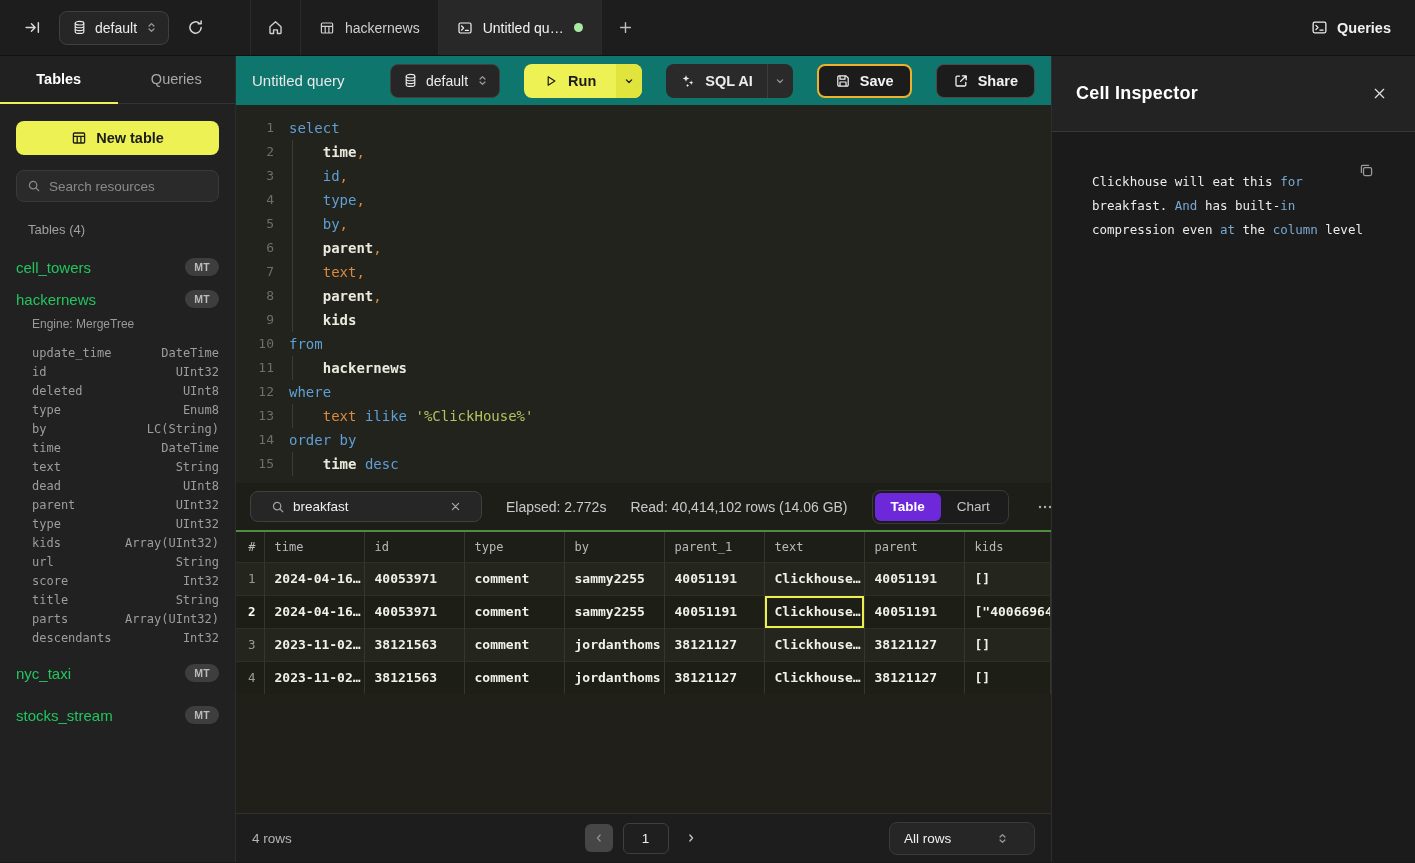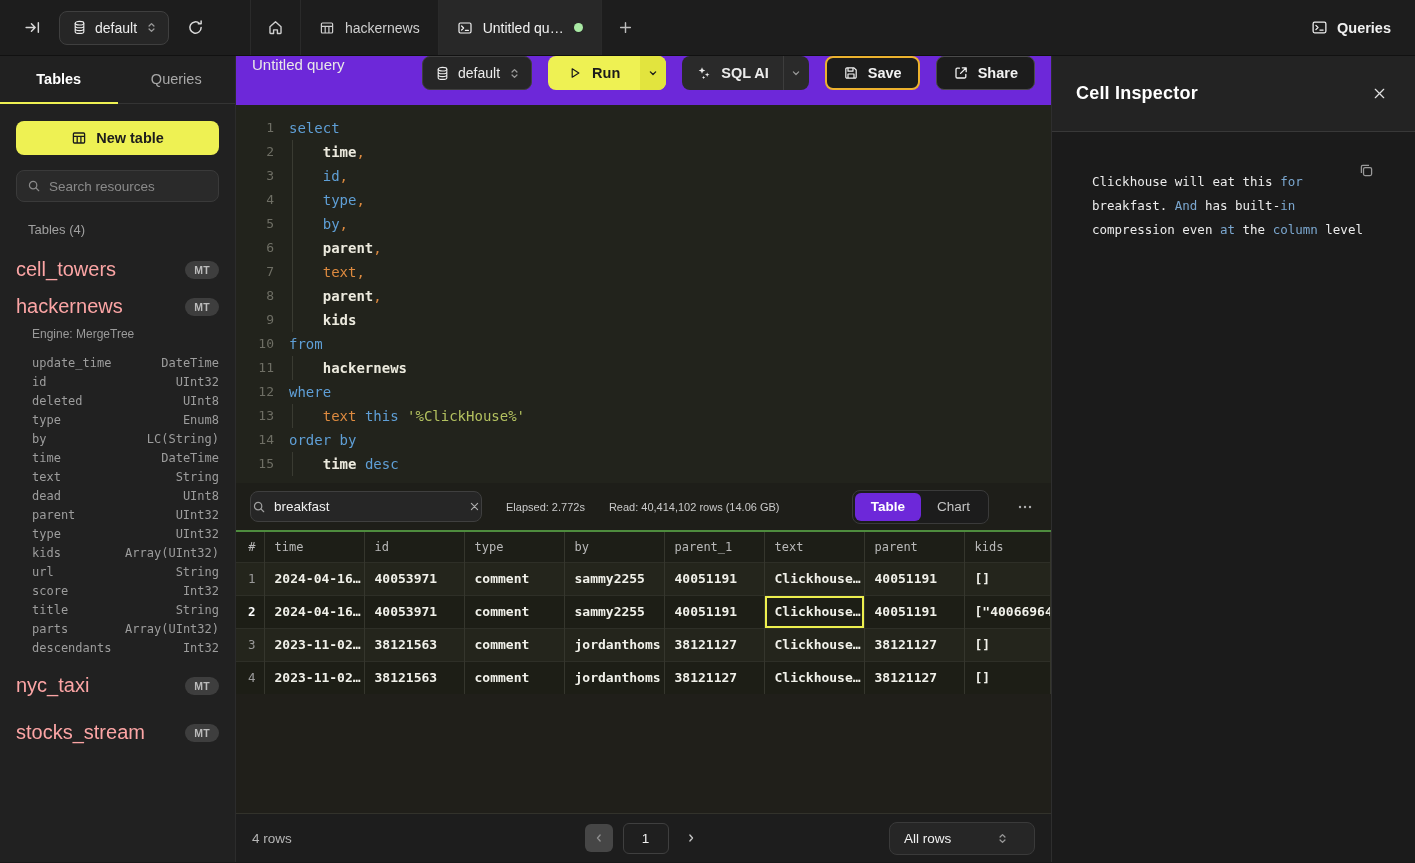--- a/index.html
+++ b/index.html
@@ -42,32 +42,32 @@
   .side-tab.active{color:#fff;font-weight:600;border-bottom-color:var(--accent)}
   .newtable-btn{margin:17px 16px 0;height:34px;border:none;border-radius:8px;background:var(--accent);
     color:#1c1c1c;font-size:14.5px;font-weight:600;display:flex;align-items:center;justify-content:center;gap:9px;cursor:pointer;flex:none}
   .side-search{margin:15px 16px 0;height:32px;background:#2a2a2a;border:1px solid #3a3a3a;border-radius:8px;
     display:flex;align-items:center;gap:8px;padding:0 10px;flex:none}
   .side-search input{background:none;border:none;outline:none;color:#e6e6e6;font-size:13.5px;width:100%;font-family:var(--ui-font)}
   .side-search input::placeholder{color:#8a8a8a}
   .side-scroll{overflow:hidden;padding:20px 0 0}
   .side-section-label{padding:0 28px;color:#a0a0a0;font-size:13px;margin-bottom:14px}
   .table-entry{display:flex;align-items:center;justify-content:space-between;padding:7px 16px;cursor:pointer}
-  .table-entry .tname{font-size:20px;color:#fca5a5;font-weight:500}
+  .table-entry .tname{font-size:15px;color:#22c55e;font-weight:500}
   .badge{background:#3e3e3e;color:#bcbcbc;font-size:10.5px;font-weight:600;border-radius:10px;padding:3px 9px;letter-spacing:.3px}
   .engine-label{padding:2px 16px 8px 32px;color:#9a9a9a;font-size:12px}
   .schema-cols{padding:4px 0 10px}
   .schema-row{display:flex;justify-content:space-between;padding:2.5px 16px 2.5px 32px;
     font-family:var(--mono);font-size:12px;color:#9d9d9d;cursor:pointer}
   .schema-row .ctype{color:#9d9d9d}
   .spacer-8{height:10px}
 
   
   .main{width:815px;flex:none;display:flex;flex-direction:column;background:#1f201a}
-  .query-toolbar{height:49px;flex:none;display:flex;align-items:flex-start;background:#6d28d9;padding:0 16px;gap:16px}
+  .query-toolbar{height:49px;flex:none;display:flex;align-items:center;background:#0f766e;padding:0 16px;gap:24px}
   .query-title{font-size:15px;color:#e8e8e8;margin-right:auto}
   .run-btn{display:flex;align-items:stretch;height:34px;border-radius:8px;overflow:hidden;cursor:pointer;border:none;padding:0;background:var(--accent)}
   .run-main{display:flex;align-items:center;gap:10px;padding:0 20px;color:#1b1b1b;font-size:14.5px;font-weight:600}
   .run-caret{display:flex;align-items:center;justify-content:center;width:26px;background:var(--accent-dark);color:#1b1b1b}
   .sqlai-btn{display:flex;align-items:stretch;height:34px;border-radius:8px;overflow:hidden;background:#2a2a2a;border:none;padding:0;cursor:pointer;color:#ececec}
   .sqlai-main{display:flex;align-items:center;gap:9px;padding:0 14px;font-size:14.5px;font-weight:600}
   .sqlai-caret{display:flex;align-items:center;justify-content:center;width:26px;border-left:1px solid #3d3d3d;color:#9a9a9a}
   .save-btn{display:flex;align-items:center;gap:9px;height:34px;padding:0 16px;border-radius:8px;
     background:#1c1c1c;border:2px solid var(--save-border);color:#f2f2f2;font-size:14.5px;font-weight:600;cursor:pointer}
   .share-btn{display:flex;align-items:center;gap:9px;height:34px;padding:0 16px;border-radius:8px;
@@ -81,23 +81,23 @@
   .code-line.indented::before{content:"";position:absolute;left:56px;top:0;bottom:0;width:1px;background:#3a3b32}
   .tk-blue{color:var(--code-blue)}
   .tk-white{color:#eceade;font-weight:700}
   .tk-orange{color:var(--code-orange)}
   .tk-green{color:var(--code-green)}
   .tk-plain{color:#e8e8e8}
 
   
   .results-toolbar{height:47px;flex:none;display:flex;align-items:center;gap:24px;padding:0 14px;background:#1e1e19}
   .result-search{width:232px;height:31px;background:#262626;border:1px solid #3f3f3f;border-radius:8px;
-    display:flex;align-items:center;gap:8px;padding:0 1px;flex:none}
+    display:flex;align-items:center;gap:8px;padding:0 20px;flex:none}
   .result-search input{background:none;border:none;outline:none;color:#f0f0f0;font-size:13.5px;width:100%;font-family:var(--ui-font)}
-  .stat{color:#c9c9c9;font-size:11px;white-space:nowrap}
+  .stat{color:#c9c9c9;font-size:14px;white-space:nowrap}
   .view-toggle{margin-left:auto;display:flex;background:#1c1c1c;border:1px solid #3a3a3a;border-radius:8px;padding:2px;height:34px}
   .seg{display:flex;align-items:center;padding:0 16px;font-size:13.5px;color:#c4c4c4;border-radius:6px;cursor:pointer}
   .seg.active{background:#6d28d9;color:#fff;font-weight:700}
   .more-btn{color:#b0b0b0}
 
   
   .table-wrap{flex:none;border-top:2px solid var(--topline)}
   table.results{border-collapse:collapse;table-layout:fixed;width:815px;font-family:var(--mono)}
   table.results col.c-num{width:28px}
   table.results col.c-std{width:100px}
@@ -452,21 +452,21 @@
         <div class="code-line indented">
           <span class="gutter">11</span>
           <span class="code"><span class="tk-plain">    </span><span class="tk-white">hackernews</span></span>
         </div>
         <div class="code-line">
           <span class="gutter">12</span>
           <span class="code"><span class="tk-blue">where</span></span>
         </div>
         <div class="code-line indented">
           <span class="gutter">13</span>
-          <span class="code"><span class="tk-plain">    </span><span class="tk-orange">text</span><span class="tk-plain"> </span><span class="tk-blue">this</span><span class="tk-plain"> </span><span class="tk-green">'%ClickHouse%'</span></span>
+          <span class="code"><span class="tk-plain">    </span><span class="tk-orange">text</span><span class="tk-plain"> </span><span class="tk-blue">ilike</span><span class="tk-plain"> </span><span class="tk-green">'%ClickHouse%'</span></span>
         </div>
         <div class="code-line">
           <span class="gutter">14</span>
           <span class="code"><span class="tk-blue">order by</span></span>
         </div>
         <div class="code-line indented">
           <span class="gutter">15</span>
           <span class="code"><span class="tk-plain">    </span><span class="tk-white">time</span><span class="tk-plain"> </span><span class="tk-blue">desc</span></span>
         </div>
       </div>

